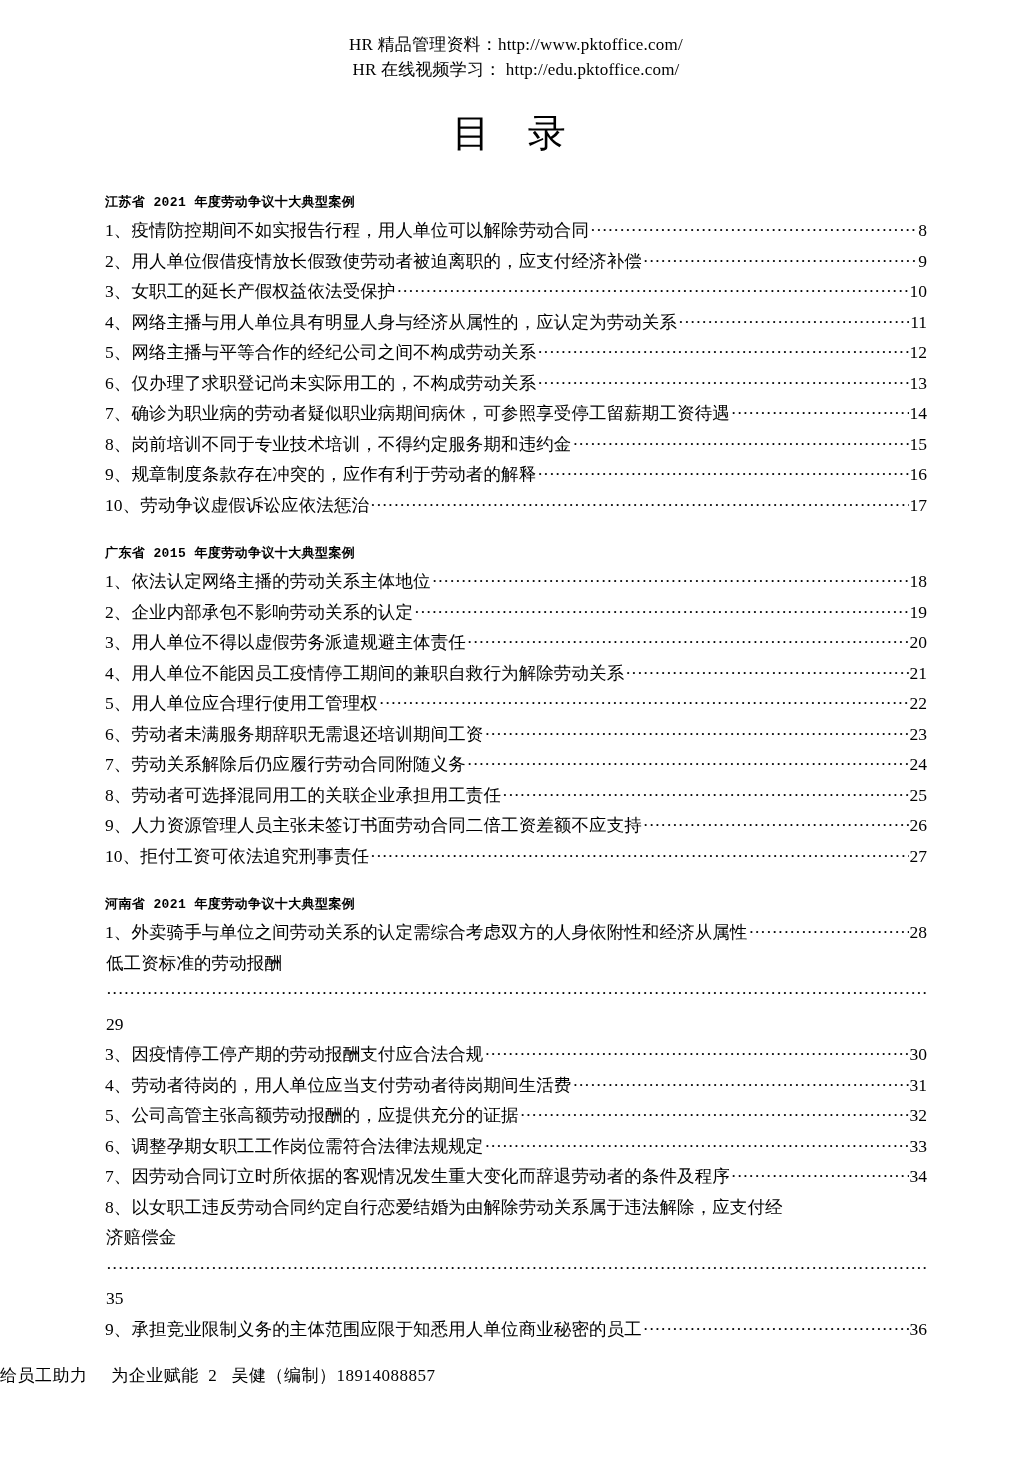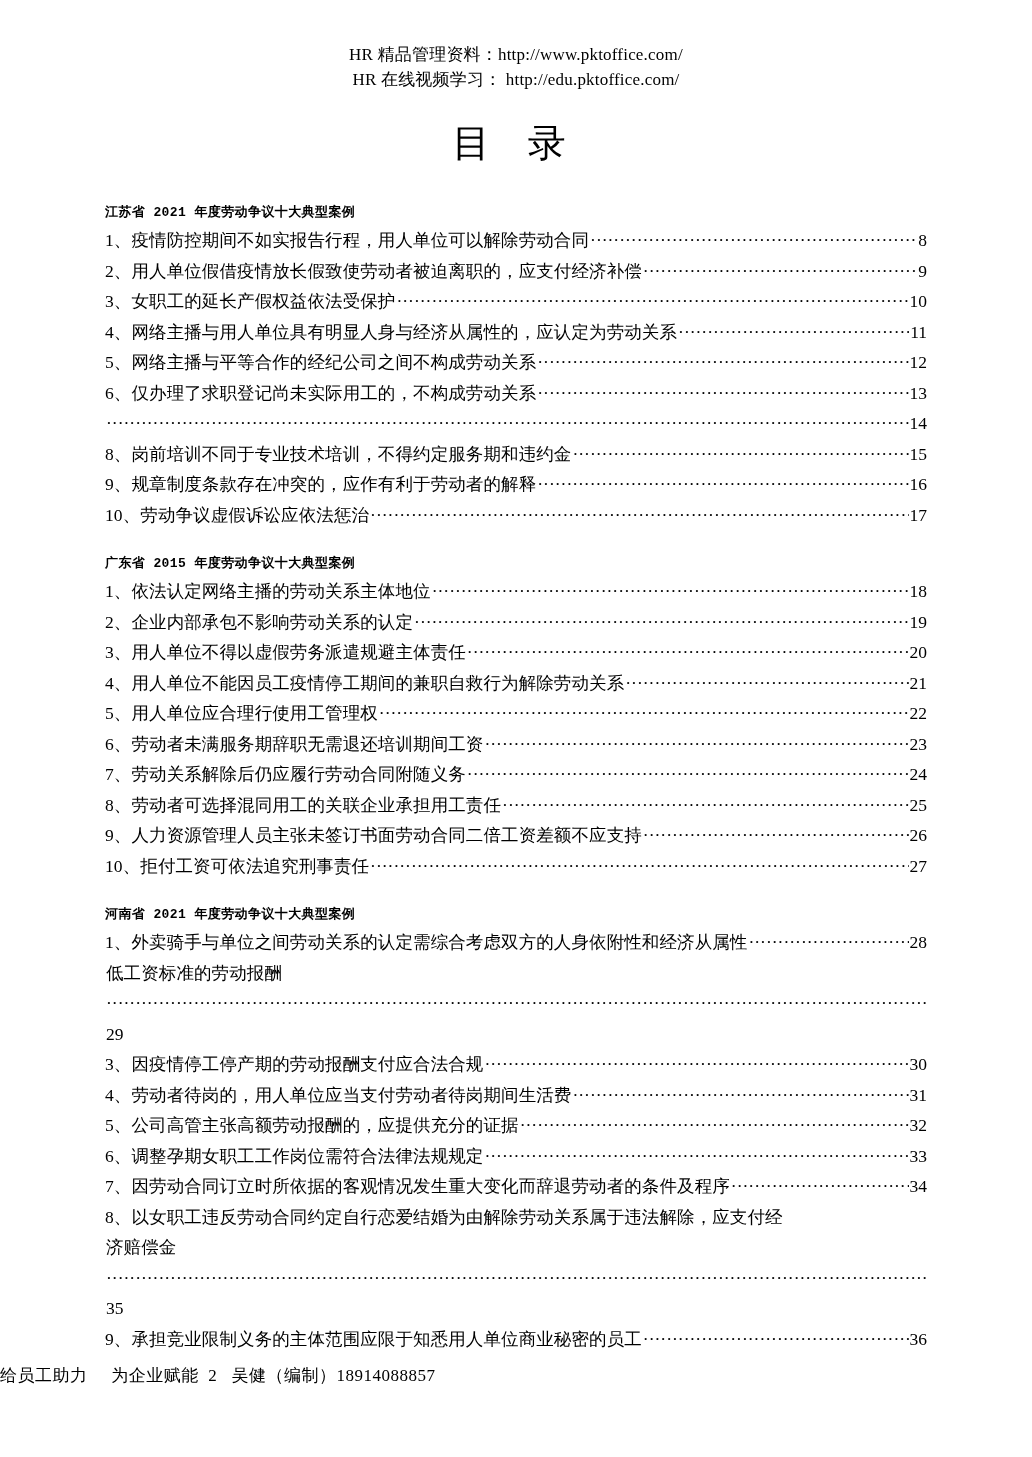--- a/index.html
+++ b/index.html
@@ -10,21 +10,21 @@
   body {
     font-family: "Liberation Serif", "DejaVu Serif", serif;
     color: #000000;
   }
   .page {
     width: 1032px;
     height: 1457px;
     position: relative;
     box-sizing: border-box;
     background: #fff;
-    padding: 42px 105px 0 105px;
+    padding: 32px 105px 0 105px;
   }
   .header-lines {
     font-family: "Liberation Serif", "DejaVu Serif", serif;
     font-size: 17px;
     line-height: 25px;
     text-align: center;
     letter-spacing: 0.2px;
   }
   .header-lines div {
     white-space: pre;
@@ -135,20 +135,21 @@
         <span class="toc-text">5、网络主播与平等合作的经纪公司之间不构成劳动关系</span>
         <span class="toc-dots">···········································································································································································</span>
         <span class="toc-page">12</span>
       </div>
       <div class="toc-entry">
         <span class="toc-text">6、仅办理了求职登记尚未实际用工的，不构成劳动关系</span>
         <span class="toc-dots">···········································································································································································</span>
         <span class="toc-page">13</span>
       </div>
       <div class="toc-entry">
+        <span class="toc-text">7、确诊为职业病的劳动者疑似职业病期间病休，可参照享受停工留薪期工资待遇</span>
         <span class="toc-dots">···········································································································································································</span>
         <span class="toc-page">14</span>
       </div>
       <div class="toc-entry">
         <span class="toc-text">8、岗前培训不同于专业技术培训，不得约定服务期和违约金</span>
         <span class="toc-dots">···········································································································································································</span>
         <span class="toc-page">15</span>
       </div>
       <div class="toc-entry">
         <span class="toc-text">9、规章制度条款存在冲突的，应作有利于劳动者的解释</span>

